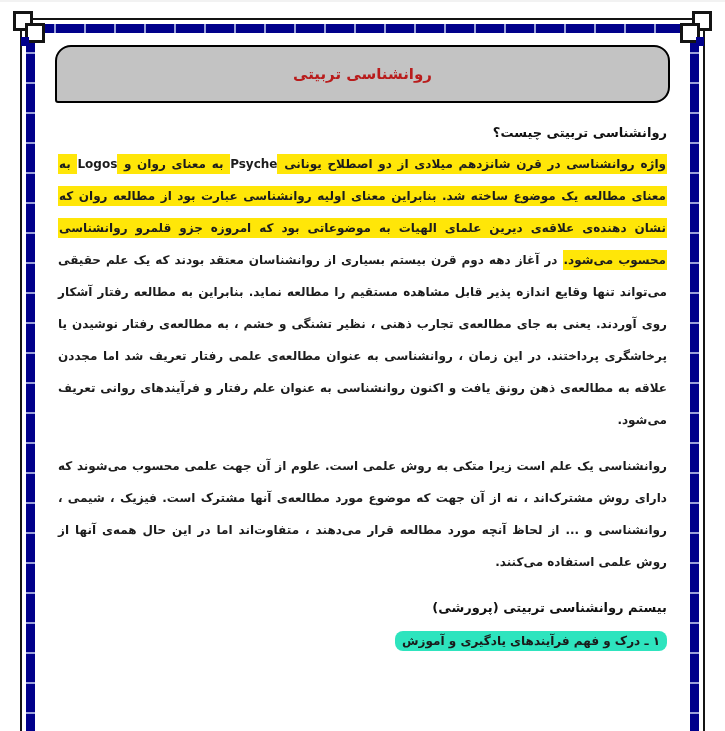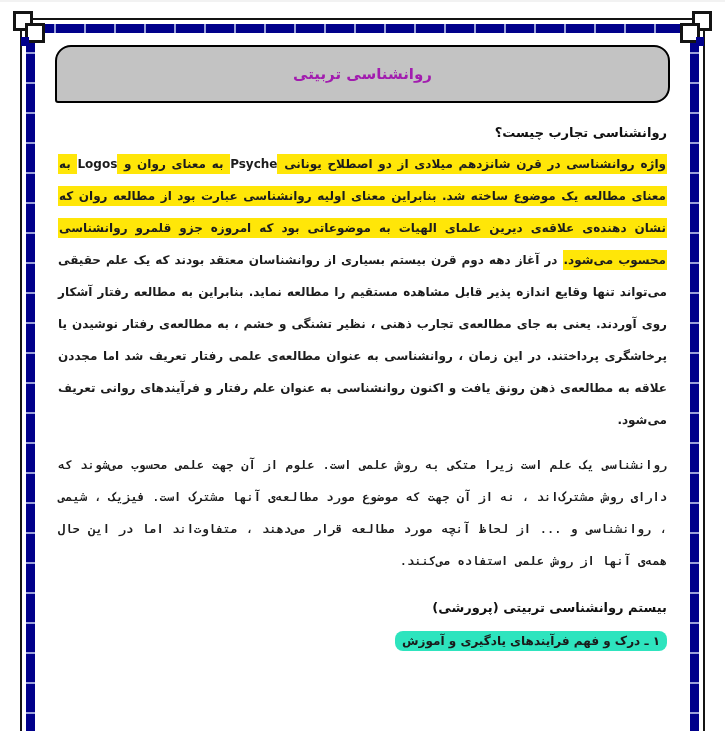--- a/index.html
+++ b/index.html
@@ -29,31 +29,31 @@
   .nub{position:absolute;width:8px;height:9px;background:#00008b;}
   .nub-tl{left:1px;top:19px;}
   .nub-tr{right:1px;top:19px;}
 
   
   .title-box{
     position:relative;margin:45px 55px 0 55px;height:54px;
     background:#c3c3c3;border:2px solid #000;
     border-radius:16px 16px 16px 3px;
     display:flex;align-items:center;justify-content:center;
-    font-size:15px;font-weight:bold;color:#a21caf;
+    font-size:15px;font-weight:bold;color:#b91c1c;
   }
 
   
   .content{position:relative;margin:0 58px;direction:rtl;}
   .h-sec{font-size:13px;font-weight:bold;color:#111;margin:22px 0 0 0;text-align:right;}
   .para{
     font-size:12px;font-weight:bold;line-height:32px;
     text-align:justify;text-align-last:right;margin:8px 0 0 0;color:#1c1c1c;
   }
-  .para.plain{margin-top:14px;font-family:Liberation Mono, monospace;}
+  .para.plain{margin-top:14px;}
   mark{color:inherit;}
   .hl-y{background:#ffe608;padding:3px 1px;box-decoration-break:clone;-webkit-box-decoration-break:clone;}
   .hl-g{background:#2ee4be;padding:3px 7px;border-radius:8px;
         box-decoration-break:clone;-webkit-box-decoration-break:clone;}
   .goal-line{margin-top:11px;text-align:right;font-size:12px;font-weight:bold;line-height:30px;}
 </style>
 </head>
 <body>
 
 <div class="top-edge"></div>
@@ -70,21 +70,21 @@
   <div class="knot knot-tr-b"></div>
   <div class="nub nub-tr"></div>
 </div>
 
 <div class="title-box">
   <span>روانشناسی تربیتی</span>
 </div>
 
 <div class="content">
 
-  <div class="h-sec">روانشناسی تجارب چیست؟</div>
+  <div class="h-sec">روانشناسی تربیتی چیست؟</div>
 
   <p class="para"><mark class="hl-y">واژه روانشناسی در قرن شانزدهم میلادی از دو اصطلاح یونانی </mark><span>Psyche</span><mark class="hl-y"> به معنای روان و </mark><span>Logos</span><mark class="hl-y"> به معنای مطالعه یک موضوع ساخته شد. بنابراین معنای اولیه روانشناسی عبارت بود از مطالعه روان که نشان دهنده‌ی علاقه‌ی دیرین علمای الهیات به موضوعاتی بود که امروزه جزو قلمرو روانشناسی محسوب می‌شود.</mark><span> در آغاز دهه دوم قرن بیستم بسیاری از روانشناسان معتقد بودند که یک علم حقیقی می‌تواند تنها وقایع اندازه پذیر قابل مشاهده مستقیم را مطالعه نماید. بنابراین به مطالعه رفتار آشکار روی آوردند. یعنی به جای مطالعه‌ی تجارب ذهنی ، نظیر تشنگی و خشم ، به مطالعه‌ی رفتار نوشیدن یا پرخاشگری پرداختند. در این زمان ، روانشناسی به عنوان مطالعه‌ی علمی رفتار تعریف شد اما مجددن علاقه به مطالعه‌ی ذهن رونق یافت و اکنون روانشناسی به عنوان علم رفتار و فرآیندهای روانی تعریف می‌شود.</span></p>
 
   <p class="para plain">روانشناسی یک علم است زیرا متکی به روش علمی است. علوم از آن جهت علمی محسوب می‌شوند که دارای روش مشترک‌اند ، نه از آن جهت که موضوع مورد مطالعه‌ی آنها مشترک است. فیزیک ، شیمی ، روانشناسی و ... از لحاظ آنچه مورد مطالعه قرار می‌دهند ، متفاوت‌اند اما در این حال همه‌ی آنها از روش علمی استفاده می‌کنند.</p>
 
   <div class="h-sec">بیستم روانشناسی تربیتی (پرورشی)</div>
 
 
   <div class="goal-line"><mark class="hl-g">۱ ـ درک و فهم فرآیندهای یادگیری و آموزش</mark></div>
 

